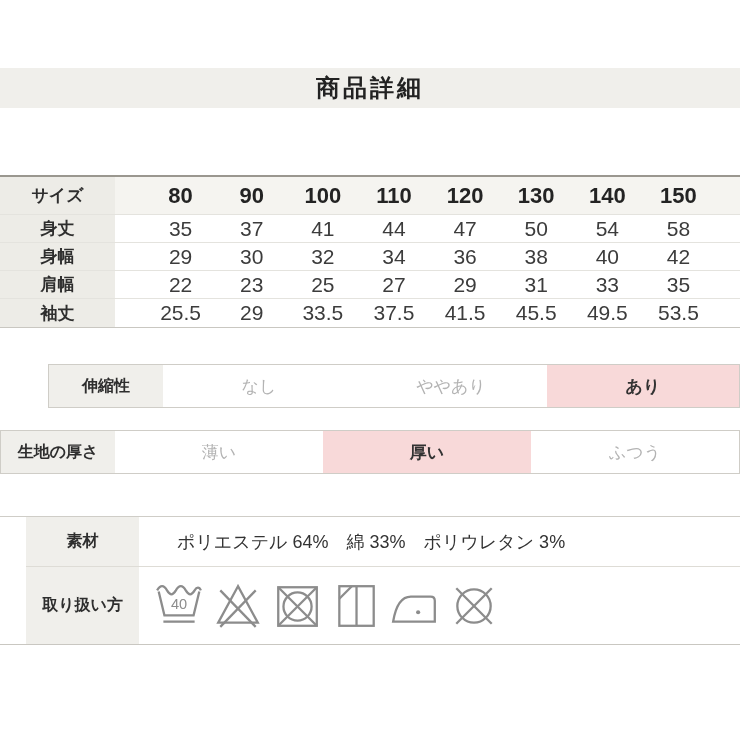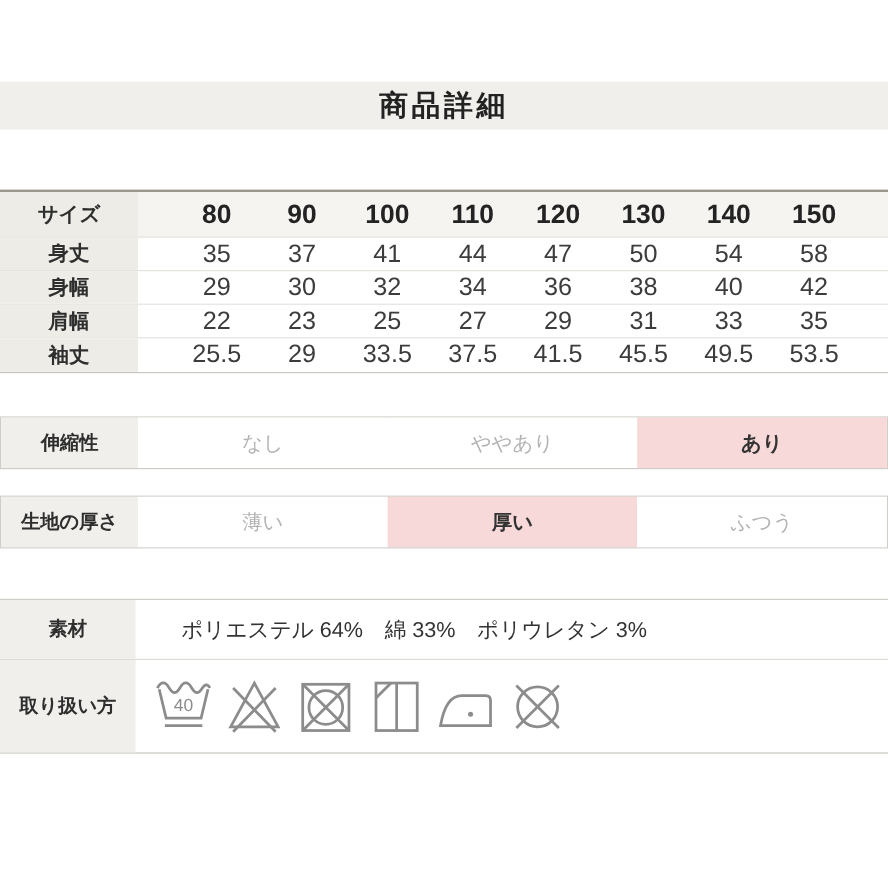--- a/index.html
+++ b/index.html
@@ -11,21 +11,21 @@
 
   
   .title-band {
     margin-top:68px; height:40px; background:#f0efeb;
     display:flex; align-items:center; justify-content:center;
     font-size:24px; font-weight:bold; color:#222; letter-spacing:3px;
   }
 
   
   .size-table {
-    margin-top:50px;
+    margin-top:67px;
     border-top:2px solid #9a978f;
     border-bottom:1px solid #c9c7c1;
   }
   .st-row { display:flex; height:28px; border-bottom:1px solid #e4e3de; }
   .st-row:last-child { border-bottom:none; }
   .st-row.header { height:38px; background:#f5f4f0; }
   .st-label {
     width:115px; background:#edece7; flex:none;
     display:flex; align-items:center; justify-content:center;
     font-weight:bold; font-size:17px; color:#2e2e2e;
@@ -34,40 +34,40 @@
   .st-cell {
     flex:1; display:flex; align-items:center; justify-content:center;
     font-size:21px; color:#3c3c3c;
   }
   .st-row.header .st-cell { font-size:22px; font-weight:bold; color:#232323; }
 
   
   .attr-bar {
     display:flex; height:44px; border:1px solid #cfcdc7; background:#fff;
   }
-  .attr-bar.first { margin-top:36px; }
+  .attr-bar.first { margin-top:36px;margin-left:48px; }
   .attr-bar.second { margin-top:22px; }
   .attr-label {
     width:114px; flex:none; background:#f0efeb;
     display:flex; align-items:center; justify-content:center;
     font-weight:bold; font-size:16px; color:#2e2e2e;
   }
   .attr-option {
     flex:1; display:flex; align-items:center; justify-content:center;
     font-size:17px; color:#b3b3b3; background:#fff;
   }
   .attr-option.selected { background:#f8d9d9; color:#333; font-weight:bold; }
 
   
   .info-section {
     margin-top:42px;
     border-top:1px solid #cfcdc7;
     border-bottom:1px solid #c9c7c1;
   }
-  .info-row { display:flex; border-bottom:1px solid #dedcd6; }
+  .info-row { display:flex; border-bottom:1px solid #dedcd6;margin-left:26px; }
   .info-row:last-child { border-bottom:none; }
   .info-label {
     width:113px; flex:none; background:#f0efeb;
     display:flex; align-items:center; justify-content:center;
     font-weight:bold; font-size:16px; color:#2e2e2e;
   }
   .material-row { height:50px; }
   .material-value {
     flex:1; display:flex; align-items:center; padding-left:38px;
     font-size:18px; color:#333;

